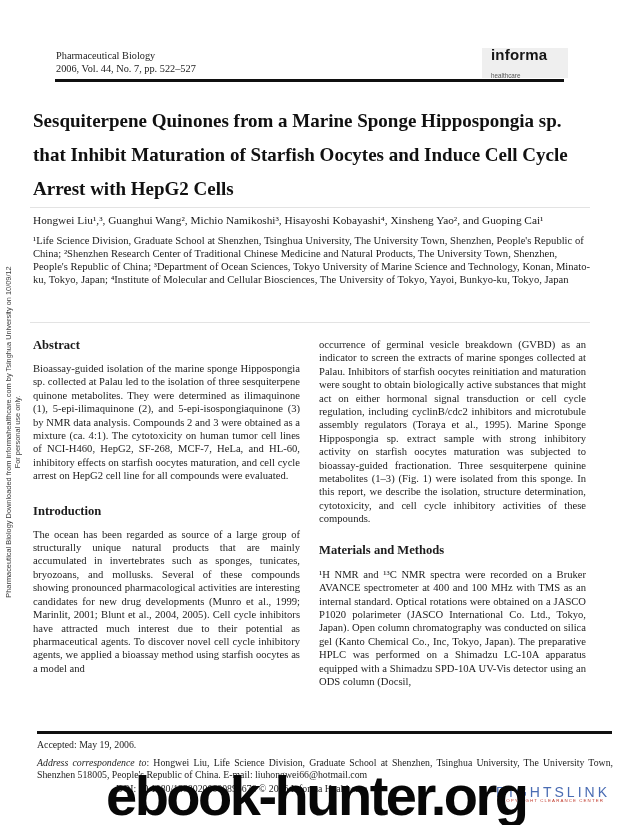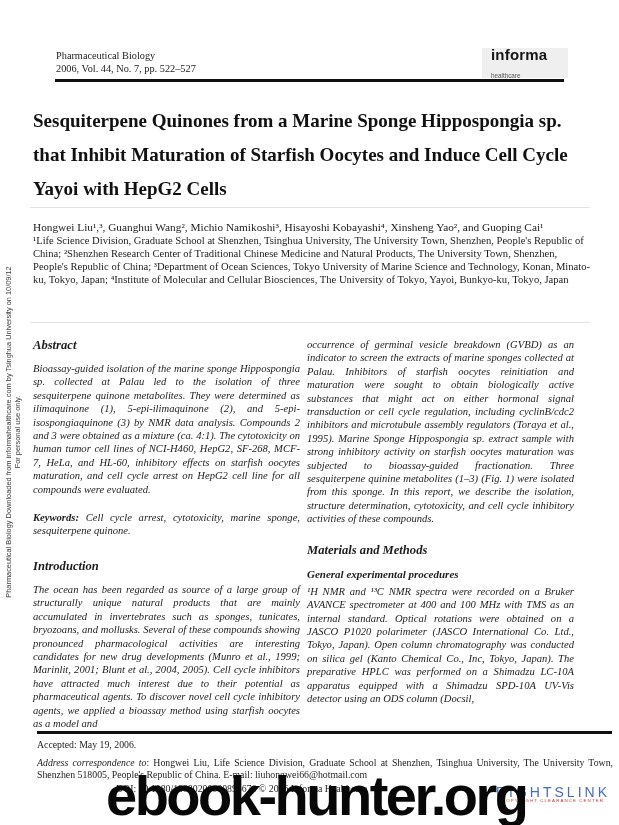--- a/index.html
+++ b/index.html
@@ -27,25 +27,25 @@
   .logo-main{font-family:"Liberation Sans", sans-serif;font-weight:bold;font-size:15px;color:#151515;line-height:15px;letter-spacing:.2px;}
   .logo-sub{font-family:"Liberation Sans", sans-serif;font-size:6.3px;color:#555;line-height:7px;}
   .rule-thick{top:79px;left:55px;width:509px;height:3px;background:#101010;}
 
   
   .paper-title{
     top:104px;left:33px;width:556px;
     font-size:19px;font-weight:bold;line-height:34px;color:#111;
   }
   .hairline{left:30px;width:560px;height:1px;background:#e3e3e3;}
-  .authors{top:221px;left:33px;width:556px;font-size:11.3px;color:#1a1a1a;}
+  .authors{top:214px;left:33px;width:556px;font-size:11.3px;color:#1a1a1a;}
   .affils{top:235px;left:33px;width:558px;font-size:10.6px;line-height:12.9px;text-align:left;}
 
   
-  .cols{top:338px;left:33px;width:553px;display:flex;gap:7px;font-style:italic;}
+  .cols{top:338px;left:33px;width:553px;display:flex;gap:19px;}
   .col{width:267px;}
   .h1{font-size:12.6px;font-weight:bold;margin:0 0 9px 0;}
   .h2{font-size:11px;font-weight:bold;margin:0 0 5px 0;}
   .para{font-size:10.6px;line-height:13.4px;text-align:justify;margin:0;}
   .kw{margin-top:15px;}
   .intro-h{margin-top:21px;}
   .rc-first{}
   .mm-h{margin-top:17px;margin-bottom:10px;}
   .bold{font-weight:bold;}
   .ital{font-style:italic;}
@@ -77,38 +77,36 @@
 <div class="abs journal-info">
   <div>Pharmaceutical Biology</div>
   <div>2006, Vol. 44, No. 7, pp. 522–527</div>
 </div>
 <div class="abs logo-box">
   <div class="logo-main">informa</div>
   <div class="logo-sub">healthcare</div>
 </div>
 <div class="abs rule-thick"></div>
 
-<div class="abs paper-title">Sesquiterpene Quinones from a Marine Sponge Hippospongia sp. that Inhibit Maturation of Starfish Oocytes and Induce Cell Cycle Yayoi with HepG2 Cells</div>
+<div class="abs paper-title">Sesquiterpene Quinones from a Marine Sponge Hippospongia sp. that Inhibit Maturation of Starfish Oocytes and Induce Cell Cycle Arrest with HepG2 Cells</div>
 <div class="abs hairline" style="top:207px;"></div>
 <div class="abs authors">Hongwei Liu¹,³, Guanghui Wang², Michio Namikoshi³, Hisayoshi Kobayashi⁴, Xinsheng Yao², and Guoping Cai¹</div>
 <div class="abs affils">¹Life Science Division, Graduate School at Shenzhen, Tsinghua University, The University Town, Shenzhen, People's Republic of China; ²Shenzhen Research Center of Traditional Chinese Medicine and Natural Products, The University Town, Shenzhen, People's Republic of China; ³Department of Ocean Sciences, Tokyo University of Marine Science and Technology, Konan, Minato-ku, Tokyo, Japan; ⁴Institute of Molecular and Cellular Biosciences, The University of Tokyo, Yayoi, Bunkyo-ku, Tokyo, Japan</div>
 <div class="abs hairline" style="top:322px;"></div>
 
 <div class="abs cols">
   <div class="col">
     <div class="h1">Abstract</div>
     <p class="para">Bioassay-guided isolation of the marine sponge Hippospongia sp. collected at Palau led to the isolation of three sesquiterpene quinone metabolites. They were determined as ilimaquinone (1), 5-epi-ilimaquinone (2), and 5-epi-isospongiaquinone (3) by NMR data analysis. Compounds 2 and 3 were obtained as a mixture (ca. 4:1). The cytotoxicity on human tumor cell lines of NCI-H460, HepG2, SF-268, MCF-7, HeLa, and HL-60, inhibitory effects on starfish oocytes maturation, and cell cycle arrest on HepG2 cell line for all compounds were evaluated.</p>
-    <p class="para kw"><span class="bold">Keywords:</span><span> Cell cycle arrest, cytotoxicity, marine sponge, sesquiterpene quinone.</span></p>
     <div class="h1 intro-h">Introduction</div>
     <p class="para">The ocean has been regarded as source of a large group of structurally unique natural products that are mainly accumulated in invertebrates such as sponges, tunicates, bryozoans, and mollusks. Several of these compounds showing pronounced pharmacological activities are interesting candidates for new drug developments (Munro et al., 1999; Marinlit, 2001; Blunt et al., 2004, 2005). Cell cycle inhibitors have attracted much interest due to their potential as pharmaceutical agents. To discover novel cell cycle inhibitory agents, we applied a bioassay method using starfish oocytes as a model and</p>
   </div>
   <div class="col">
     <p class="para rc-first">occurrence of germinal vesicle breakdown (GVBD) as an indicator to screen the extracts of marine sponges collected at Palau. Inhibitors of starfish oocytes reinitiation and maturation were sought to obtain biologically active substances that might act on either hormonal signal transduction or cell cycle regulation, including cyclinB/cdc2 inhibitors and microtubule assembly regulators (Toraya et al., 1995). Marine Sponge Hippospongia sp. extract sample with strong inhibitory activity on starfish oocytes maturation was subjected to bioassay-guided fractionation. Three sesquiterpene quinine metabolites (1–3) (Fig. 1) were isolated from this sponge. In this report, we describe the isolation, structure determination, cytotoxicity, and cell cycle inhibitory activities of these compounds.</p>
     <div class="h1 mm-h">Materials and Methods</div>
-    <div class="h2">General experimental procedures</div>
     <p class="para">¹H NMR and ¹³C NMR spectra were recorded on a Bruker AVANCE spectrometer at 400 and 100 MHz with TMS as an internal standard. Optical rotations were obtained on a JASCO P1020 polarimeter (JASCO International Co. Ltd., Tokyo, Japan). Open column chromatography was conducted on silica gel (Kanto Chemical Co., Inc, Tokyo, Japan). The preparative HPLC was performed on a Shimadzu LC-10A apparatus equipped with a Shimadzu SPD-10A UV-Vis detector using an ODS column (Docsil,</p>
   </div>
 </div>
 
 <div class="abs rule-foot"></div>
 <div class="abs accepted">Accepted: May 19, 2006.</div>
 <div class="abs correspond"><span class="ital">Address correspondence to</span><span>: Hongwei Liu, Life Science Division, Graduate School at Shenzhen, Tsinghua University, The University Town, Shenzhen 518005, People's Republic of China. E-mail: liuhongwei66@hotmail.com</span></div>
 <div class="abs doi-line">DOI: 10.1080/13880200600896676 © 2006 Informa Healthcare</div>
 
 <div class="abs rightslink">

